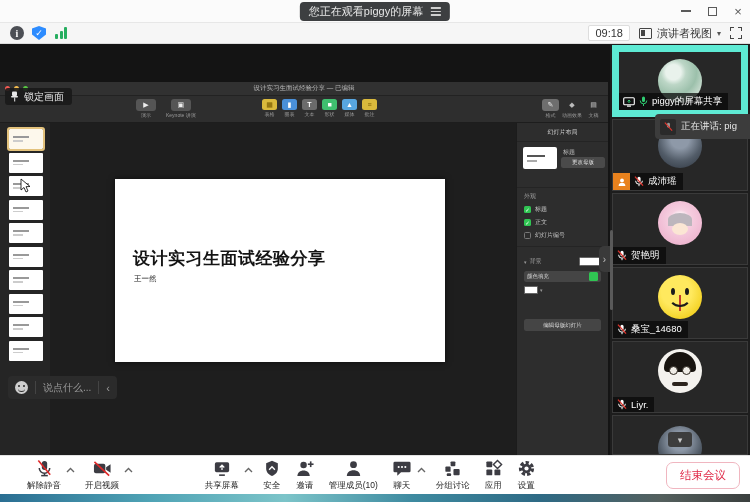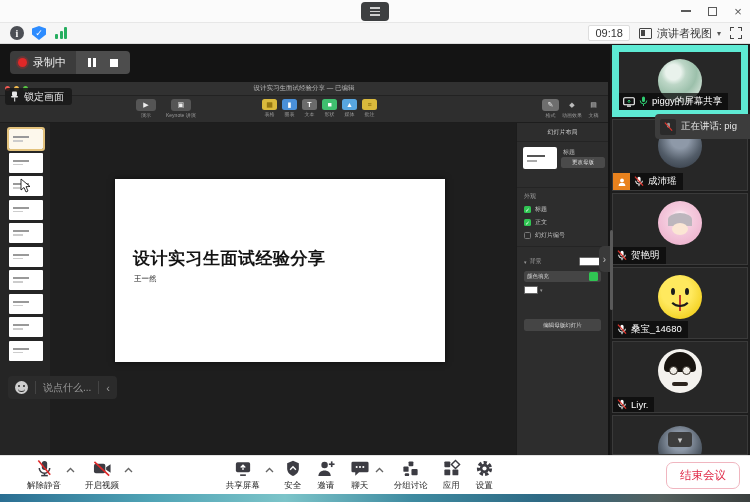--- a/index.html
+++ b/index.html
@@ -207,20 +207,21 @@
   .desktop-strip { position:absolute; left:0; top:494px; width:750px; height:8px;
     background:linear-gradient(90deg,#2a6e92 0%,#4fa3b5 20%,#7cc4c9 38%,#3e8aa0 55%,#2e6a85 72%,#54605e 88%,#3a3f3e 100%); }
 </style>
 </head>
 <body>
 
 <div class="screen">
 
   <div class="titlebar">
     <div class="banner-pill">
+      <span>您正在观看piggy的屏幕</span>
       <span class="banner-menu">
           <i></i>
           <i></i>
           <i></i>
         </span>
     </div>
     <div class="win-controls">
       <span class="win-btn">
           <span class="mn"></span>
         </span>
@@ -256,33 +257,20 @@
           <i></i>
           <i></i>
         </span>
     </div>
   </div>
 
   <div class="main">
 
     <div class="share-area">
 
-      <div class="rec-pill">
-        <div class="rec-left">
-          <span class="rec-dot"></span>
-          <span class="rec-label">录制中</span>
-        </div>
-        <div class="rec-ctrls">
-          <span class="pause-ico">
-              <i></i>
-              <i></i>
-            </span>
-          <span class="stop-ico"></span>
-        </div>
-      </div>
 
       <div class="keynote">
         <div class="kn-titlebar">
           <span class="traffic">
               <i></i>
               <i></i>
               <i></i>
             </span>
           <div class="kn-title">设计实习生面试经验分享 — 已编辑</div>
         </div>
@@ -596,20 +584,27 @@
       <div class="tb-btn">
         <svg width="20" height="19" viewBox="0 0 21 20">
           <circle cx="9" cy="6.3" r="3.4" fill="#3c3c43"></circle>
           <path d="M2.5 18c0-3.8 2.9-6 6.5-6s6.5 2.2 6.5 6z" fill="#3c3c43"></path>
           <line x1="16.5" y1="2.5" x2="16.5" y2="8.5" stroke="#3c3c43" stroke-width="1.7"></line>
           <line x1="13.5" y1="5.5" x2="19.5" y2="5.5" stroke="#3c3c43" stroke-width="1.7"></line>
         </svg>
         <span class="tb-label">邀请</span>
       </div>
       <div class="tb-btn">
+        <svg width="19" height="19" viewBox="0 0 20 20">
+          <circle cx="10" cy="6" r="3.6" fill="#3c3c43"></circle>
+          <path d="M3 18c0-4 3.1-6.2 7-6.2s7 2.2 7 6.2z" fill="#3c3c43"></path>
+        </svg>
+        <span class="tb-label">管理成员(10)</span>
+      </div>
+      <div class="tb-btn">
         <svg width="20" height="19" viewBox="0 0 20 20">
           <path d="M2.5 3h15a1.5 1.5 0 0 1 1.5 1.5v8a1.5 1.5 0 0 1-1.5 1.5H9l-4 3.5V14H2.5A1.5 1.5 0 0 1 1 12.5v-8A1.5 1.5 0 0 1 2.5 3z" fill="#3c3c43"></path>
           <circle cx="6.5" cy="8.5" r="1.1" fill="#fff"></circle>
             <circle cx="10" cy="8.5" r="1.1" fill="#fff"></circle>
             <circle cx="13.5" cy="8.5" r="1.1" fill="#fff"></circle>
         </svg>
         <span class="tb-label">聊天</span>
       </div>
       <span class="tb-chevron">
         <svg width="9" height="6" viewBox="0 0 9 6">

